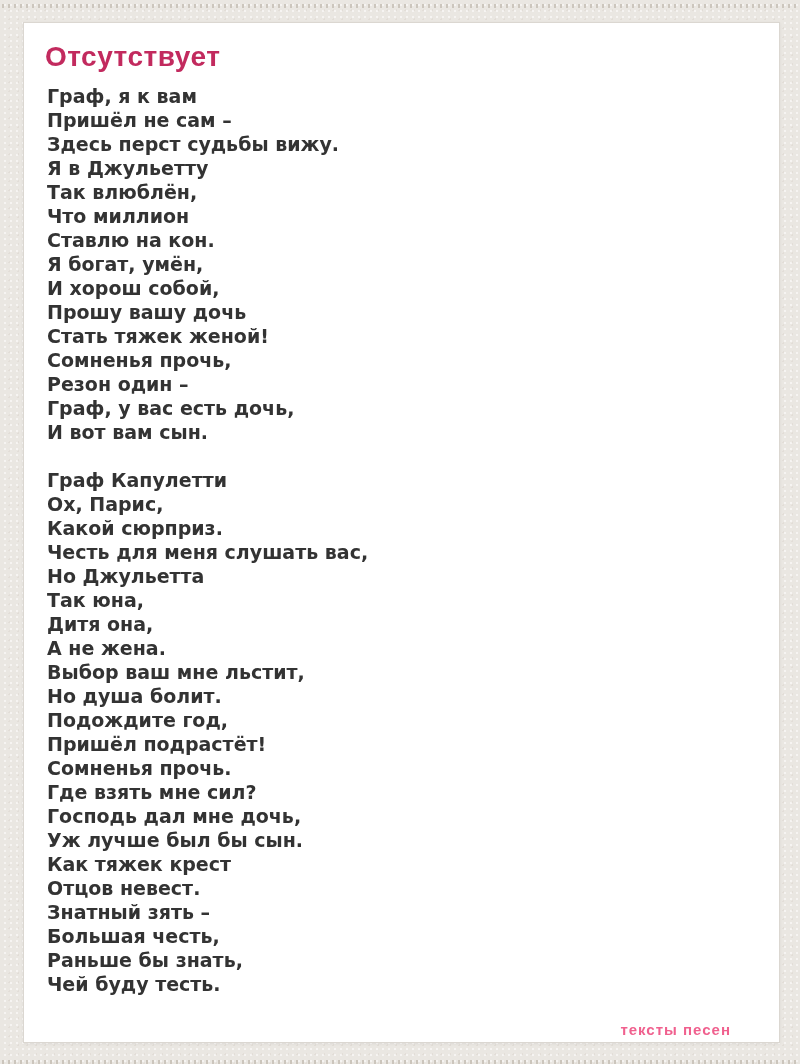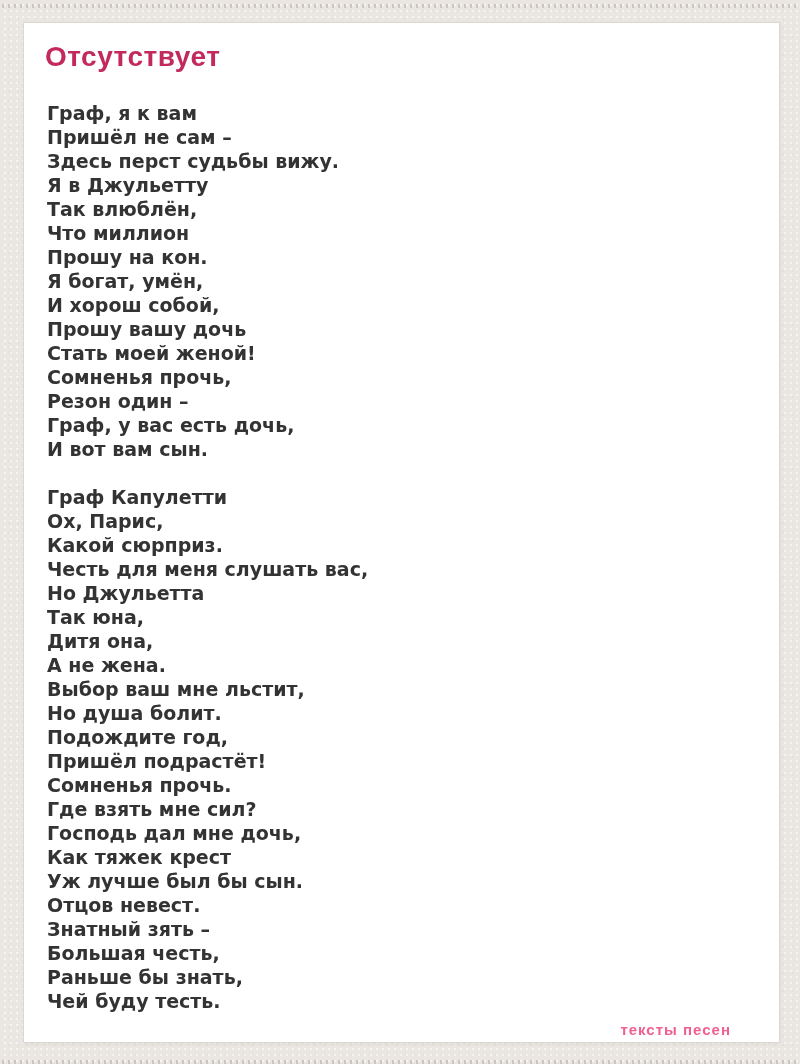--- a/index.html
+++ b/index.html
@@ -64,21 +64,21 @@
     color: #4a4a4a;
     border-bottom: 1px dashed var(--separator);
     padding-bottom: 3px;
   }
   .artist-link {
     color: var(--artist-link);
     text-decoration: none;
     cursor: pointer;
   }
   .lyrics {
-    margin-top: 22px;
+    margin-top: 5px;
     font-family: "DejaVu Sans", sans-serif;
     font-weight: bold;
     font-size: 19px;
     line-height: 24px;
     color: var(--lyrics-text);
   }
   .lyric-line { height: 24px; white-space: pre; }
   .lyric-gap { height: 24px; }
   .logo {
     position: absolute;
@@ -115,47 +115,47 @@
     <h1 class="title">Отсутствует</h1>
 
 
     <div class="lyrics">
         <div class="lyric-line">Граф, я к вам</div>
         <div class="lyric-line">Пришёл не сам –</div>
         <div class="lyric-line">Здесь перст судьбы вижу.</div>
         <div class="lyric-line">Я в Джульетту</div>
         <div class="lyric-line">Так влюблён,</div>
         <div class="lyric-line">Что миллион</div>
-        <div class="lyric-line">Прошу на кон.</div>
+        <div class="lyric-line">Ставлю на кон.</div>
         <div class="lyric-line">Я богат, умён,</div>
         <div class="lyric-line">И хорош собой,</div>
         <div class="lyric-line">Прошу вашу дочь</div>
-        <div class="lyric-line">Стать моей женой!</div>
+        <div class="lyric-line">Стать тяжек женой!</div>
         <div class="lyric-line">Сомненья прочь,</div>
         <div class="lyric-line">Резон один –</div>
         <div class="lyric-line">Граф, у вас есть дочь,</div>
         <div class="lyric-line">И вот вам сын.</div>
         <div class="lyric-gap"></div>
         <div class="lyric-line">Граф Капулетти</div>
         <div class="lyric-line">Ох, Парис,</div>
         <div class="lyric-line">Какой сюрприз.</div>
         <div class="lyric-line">Честь для меня слушать вас,</div>
         <div class="lyric-line">Но Джульетта</div>
         <div class="lyric-line">Так юна,</div>
         <div class="lyric-line">Дитя она,</div>
         <div class="lyric-line">А не жена.</div>
         <div class="lyric-line">Выбор ваш мне льстит,</div>
         <div class="lyric-line">Но душа болит.</div>
         <div class="lyric-line">Подождите год,</div>
         <div class="lyric-line">Пришёл подрастёт!</div>
         <div class="lyric-line">Сомненья прочь.</div>
         <div class="lyric-line">Где взять мне сил?</div>
         <div class="lyric-line">Господь дал мне дочь,</div>
+        <div class="lyric-line">Уж лучше был бы сын.</div>
         <div class="lyric-line">Как тяжек крест</div>
-        <div class="lyric-line">Уж лучше был бы сын.</div>
         <div class="lyric-line">Отцов невест.</div>
         <div class="lyric-line">Знатный зять –</div>
         <div class="lyric-line">Большая честь,</div>
         <div class="lyric-line">Раньше бы знать,</div>
         <div class="lyric-line">Чей буду тесть.</div>
       </div>
 
     <div class="logo">
       <div class="logo-tagline">тексты песен</div>
     </div>

